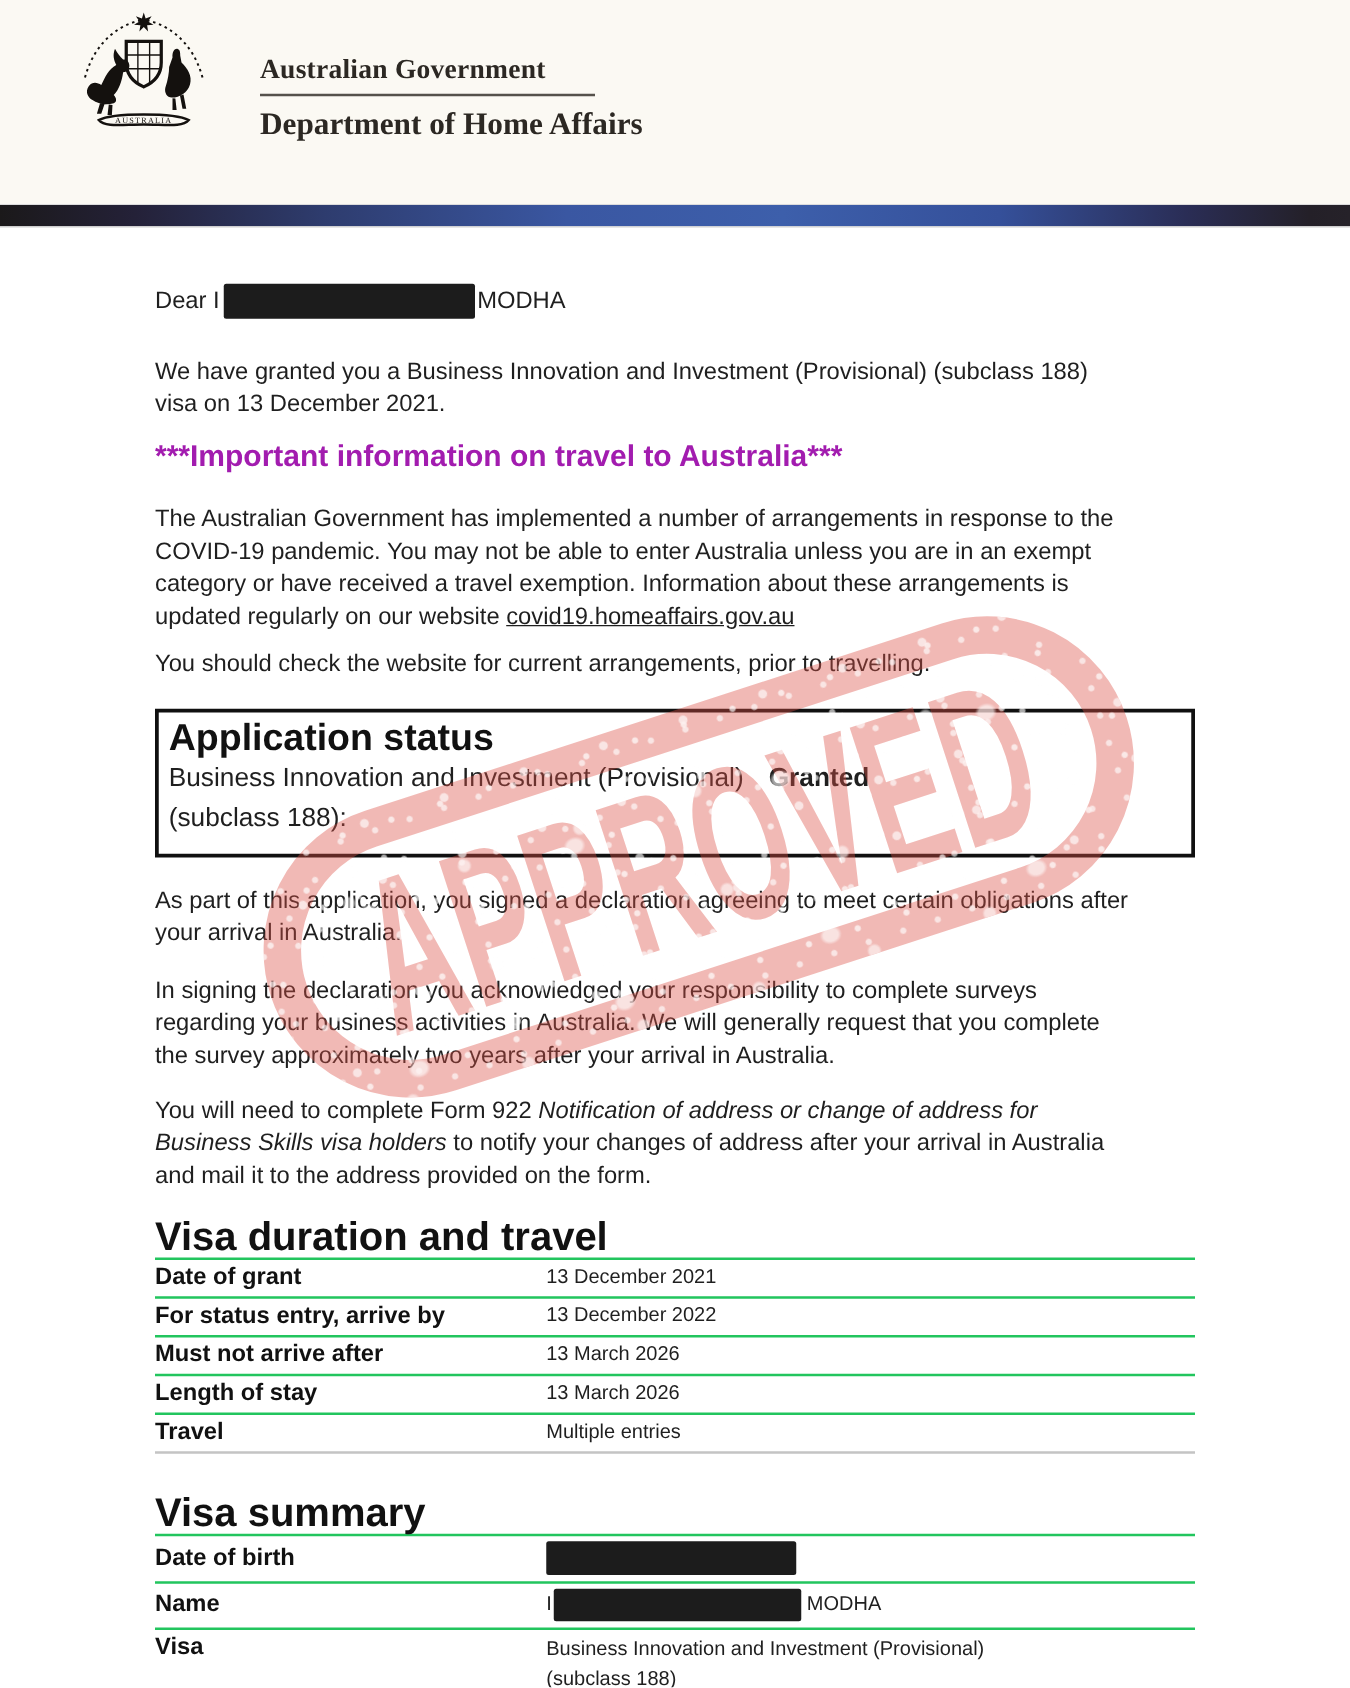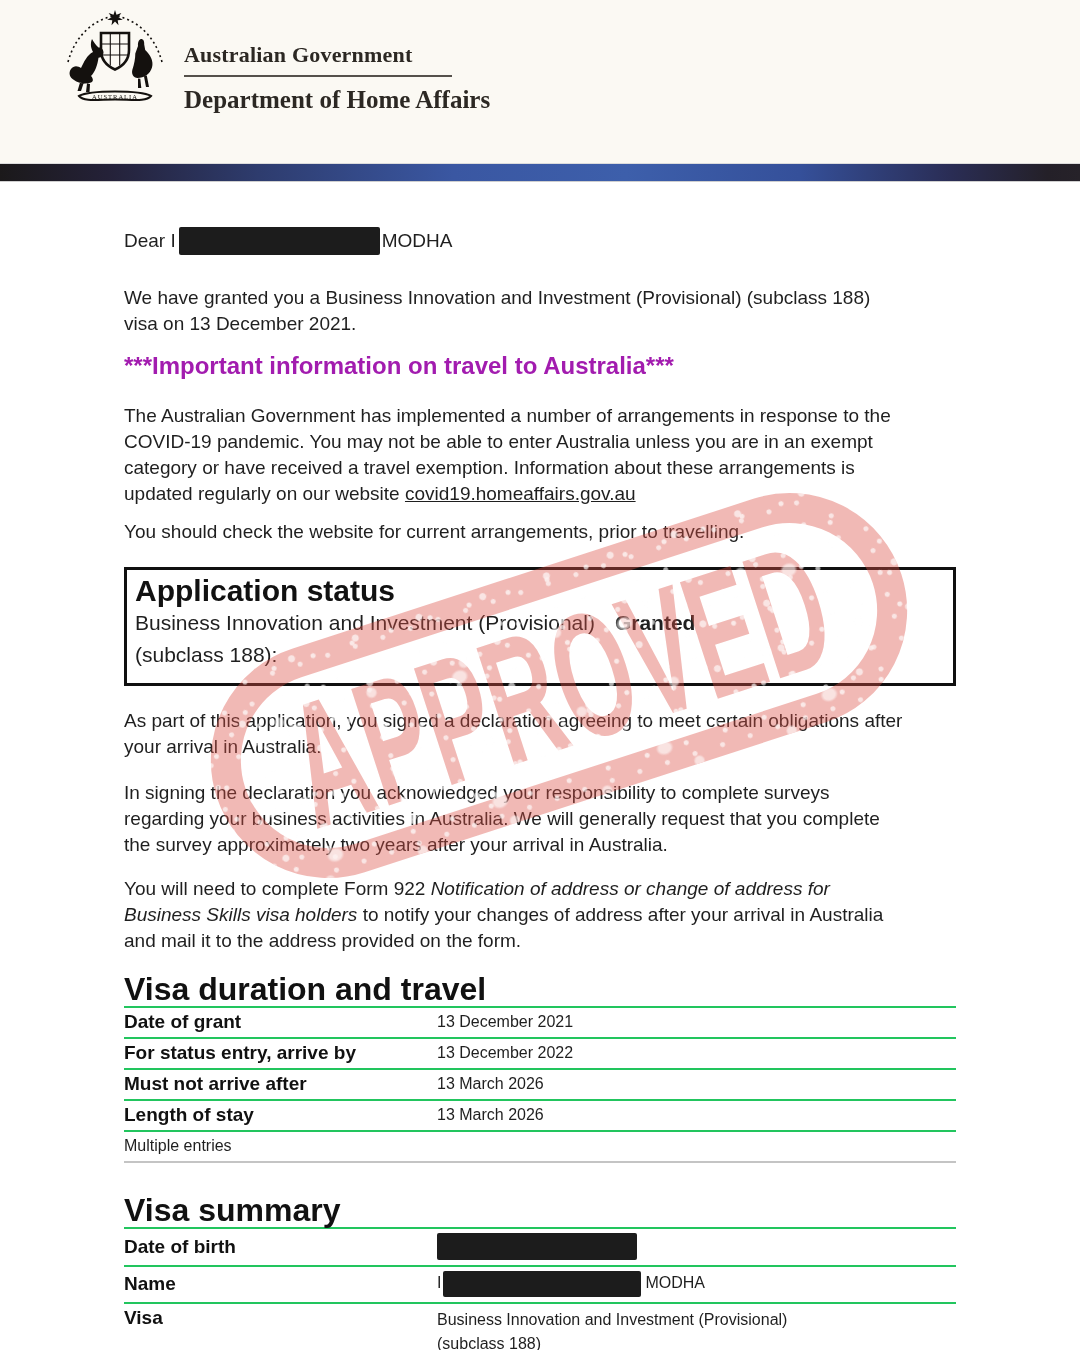--- a/index.html
+++ b/index.html
@@ -8,21 +8,21 @@
     position:relative;
     width:1080px; height:1350px;
     background:#ffffff;
     font-family:"Liberation Sans", sans-serif;
     color:#1f1f1f;
     overflow:hidden;
   }
   
   .header { position:relative; height:163px; background:#fbf9f3; }
   .coat-of-arms { position:absolute; left:60px; top:8px; }
-  .agency { position:absolute; left:184px; top:42px; font-family:"Liberation Serif", serif; color:#2c2823; }
+  .agency { position:absolute; left:208px; top:42px; font-family:"Liberation Serif", serif; color:#2c2823; }
   .agency-line1 { font-size:22px; font-weight:bold; letter-spacing:.2px; }
   .agency-divider { width:268px; border:none; border-top:2px solid #55514b; margin:7px 0 9px 0; }
   .agency-line2 { font-size:25px; font-weight:bold; }
   .gradient-bar {
     height:19px;
     border-top:1px solid #dcdcdc; border-bottom:1px solid #cfcfcf;
     background:linear-gradient(90deg,#1b191a 0%,#242138 10%,#2e3c6e 24%,#3a57a2 42%,#3d5fab 58%,#35509a 74%,#2a2d55 88%,#242028 97%,#262229 100%);
   }
   
   .content { position:relative; padding:0 124px; }
@@ -167,20 +167,21 @@
       </div>
       <div class="kv-row">
         <div class="kv-label">Must not arrive after</div>
         <div class="kv-value">13 March 2026</div>
       </div>
       <div class="kv-row">
         <div class="kv-label">Length of stay</div>
         <div class="kv-value">13 March 2026</div>
       </div>
       <div class="kv-row">
+        <div class="kv-label">Travel</div>
         <div class="kv-value">Multiple entries</div>
       </div>
     </div>
 
     <div class="section-heading summary">Visa summary</div>
 
     <div class="kv-table">
       <div class="kv-row with-box">
         <div class="kv-label">Date of birth</div>
         <div class="kv-value"><span class="redaction dob-row"></span></div>

